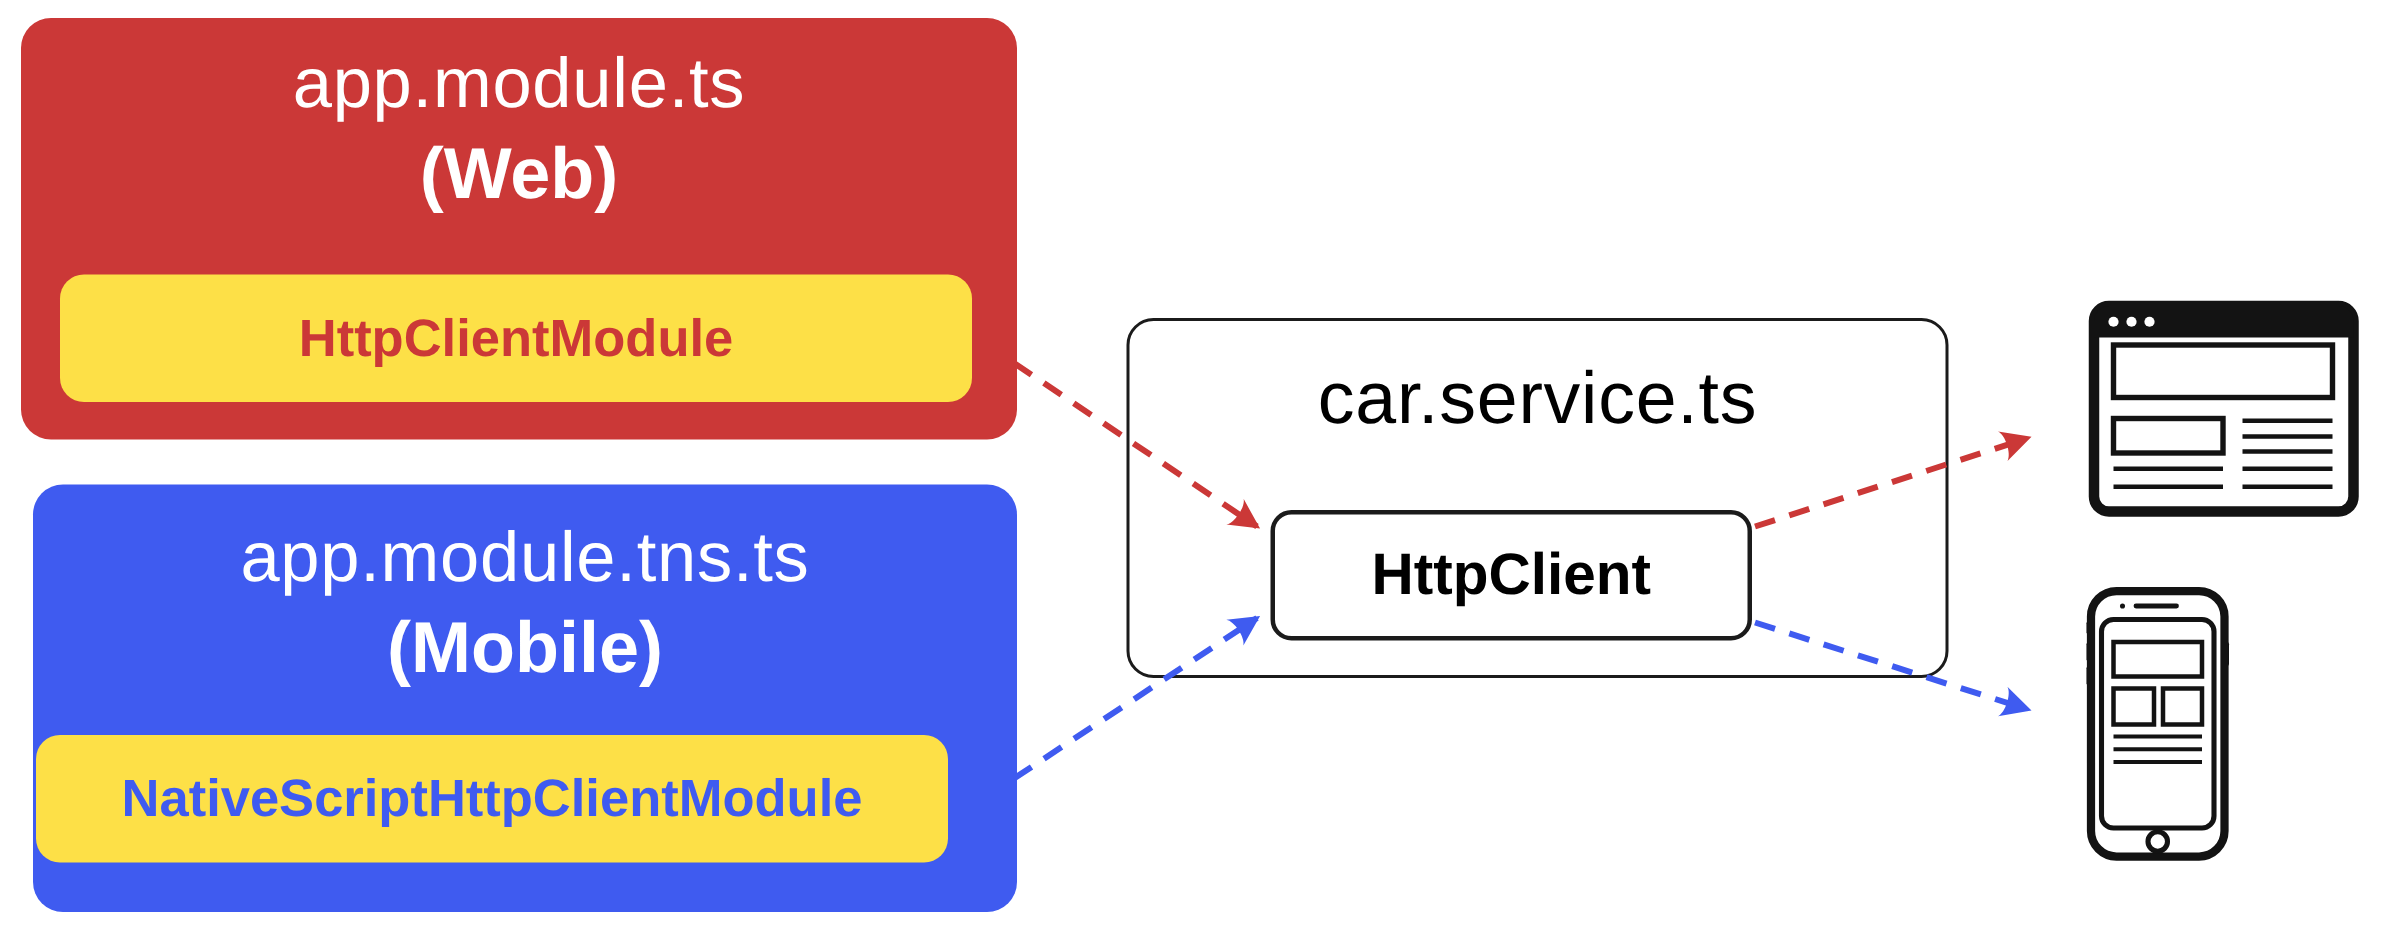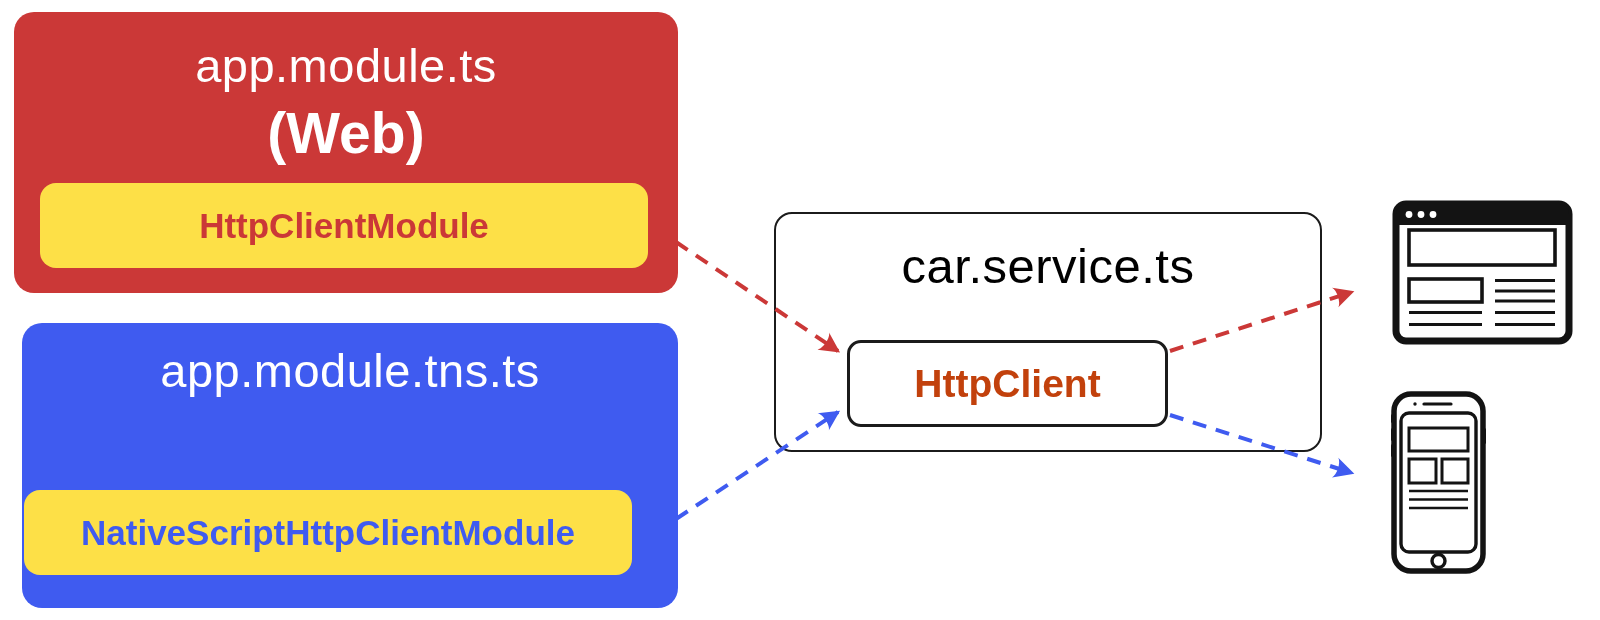--- a/index.html
+++ b/index.html
@@ -21,50 +21,50 @@
     border-radius: 20px;
     color: #fff;
     text-align: center;
   }
   .module-box.web  { left: 14px;  top: 12px;  width: 664px; height: 281px; background: var(--red); }
   .module-box.mobile { left: 22px; top: 323px; width: 656px; height: 285px; background: var(--blue); }
 
   .module-title {
     font-size: 47px; font-weight: 400; letter-spacing: 0.5px; line-height: 1.14;
   }
-  .web .module-title { padding-top: 27px; }
+  .web .module-title { padding-top: 16px; }
   .mobile .module-title { padding-top: 21px; }
   .module-subtitle {
-    font-size: 57px; font-weight: 700; line-height: 1.1; margin-top: 9px;
+    font-size: 48px; font-weight: 700; line-height: 1.1; margin-top: 9px;
   }
   .import-pill {
     position: absolute; background: #fde047; border-radius: 16px;
     display: flex; align-items: center; justify-content: center;
   }
   .web .import-pill { left: 26px; top: 171px; width: 608px; height: 85px; }
   .mobile .import-pill { left: 2px; top: 167px; width: 608px; height: 85px; }
   .import-label { font-size: 35px; font-weight: 700; }
   .web .import-label { color: var(--red); }
   .mobile .import-label { color: var(--blue); }
 
   
   .service-box {
-    position: absolute; left: 774px; top: 212px; width: 548px; height: 240px;
+    position: absolute; left: 751px; top: 212px; width: 548px; height: 240px;
     background: #fff; border: 2.5px solid #1b1b1b; border-radius: 18px;
     text-align: center;
   }
   .service-title {
     font-size: 49px; font-weight: 400; color: #000; padding-top: 24px; letter-spacing: 0.5px;
   }
   .client-box {
     position: absolute; left: 847px; top: 340px; width: 321px; height: 87px;
     background: #fff; border: 3px solid #1b1b1b; border-radius: 14px;
     display: flex; align-items: center; justify-content: center; z-index: 2;
   }
-  .client-label { font-size: 39px; font-weight: 700; color: #c2410c; }
+  .client-label { font-size: 39px; font-weight: 700; color: #000000; }
 
   
   .overlay {
     position: absolute; left: 0; top: 0; width: 1600px; height: 620px;
     pointer-events: none; z-index: 3;
   }
   .dash { fill: none; stroke-width: 4; stroke-dasharray: 14 10; }
   .dash.red  { stroke: var(--red); }
   .dash.blue { stroke: var(--blue); }
   .red-fill  { fill: var(--red); }
@@ -85,20 +85,21 @@
   <section class="module-box web">
     <div class="module-title">app.module.ts</div>
     <div class="module-subtitle">(Web)</div>
     <div class="import-pill">
       <span class="import-label">HttpClientModule</span>
     </div>
   </section>
 
   <section class="module-box mobile">
     <div class="module-title">app.module.tns.ts</div>
+    <div class="module-subtitle">(Mobile)</div>
     <div class="import-pill">
       <span class="import-label">NativeScriptHttpClientModule</span>
     </div>
   </section>
 
   <section class="service-box">
     <div class="service-title">car.service.ts</div>
   </section>
   <div class="client-box">
     <span class="client-label">HttpClient</span>

